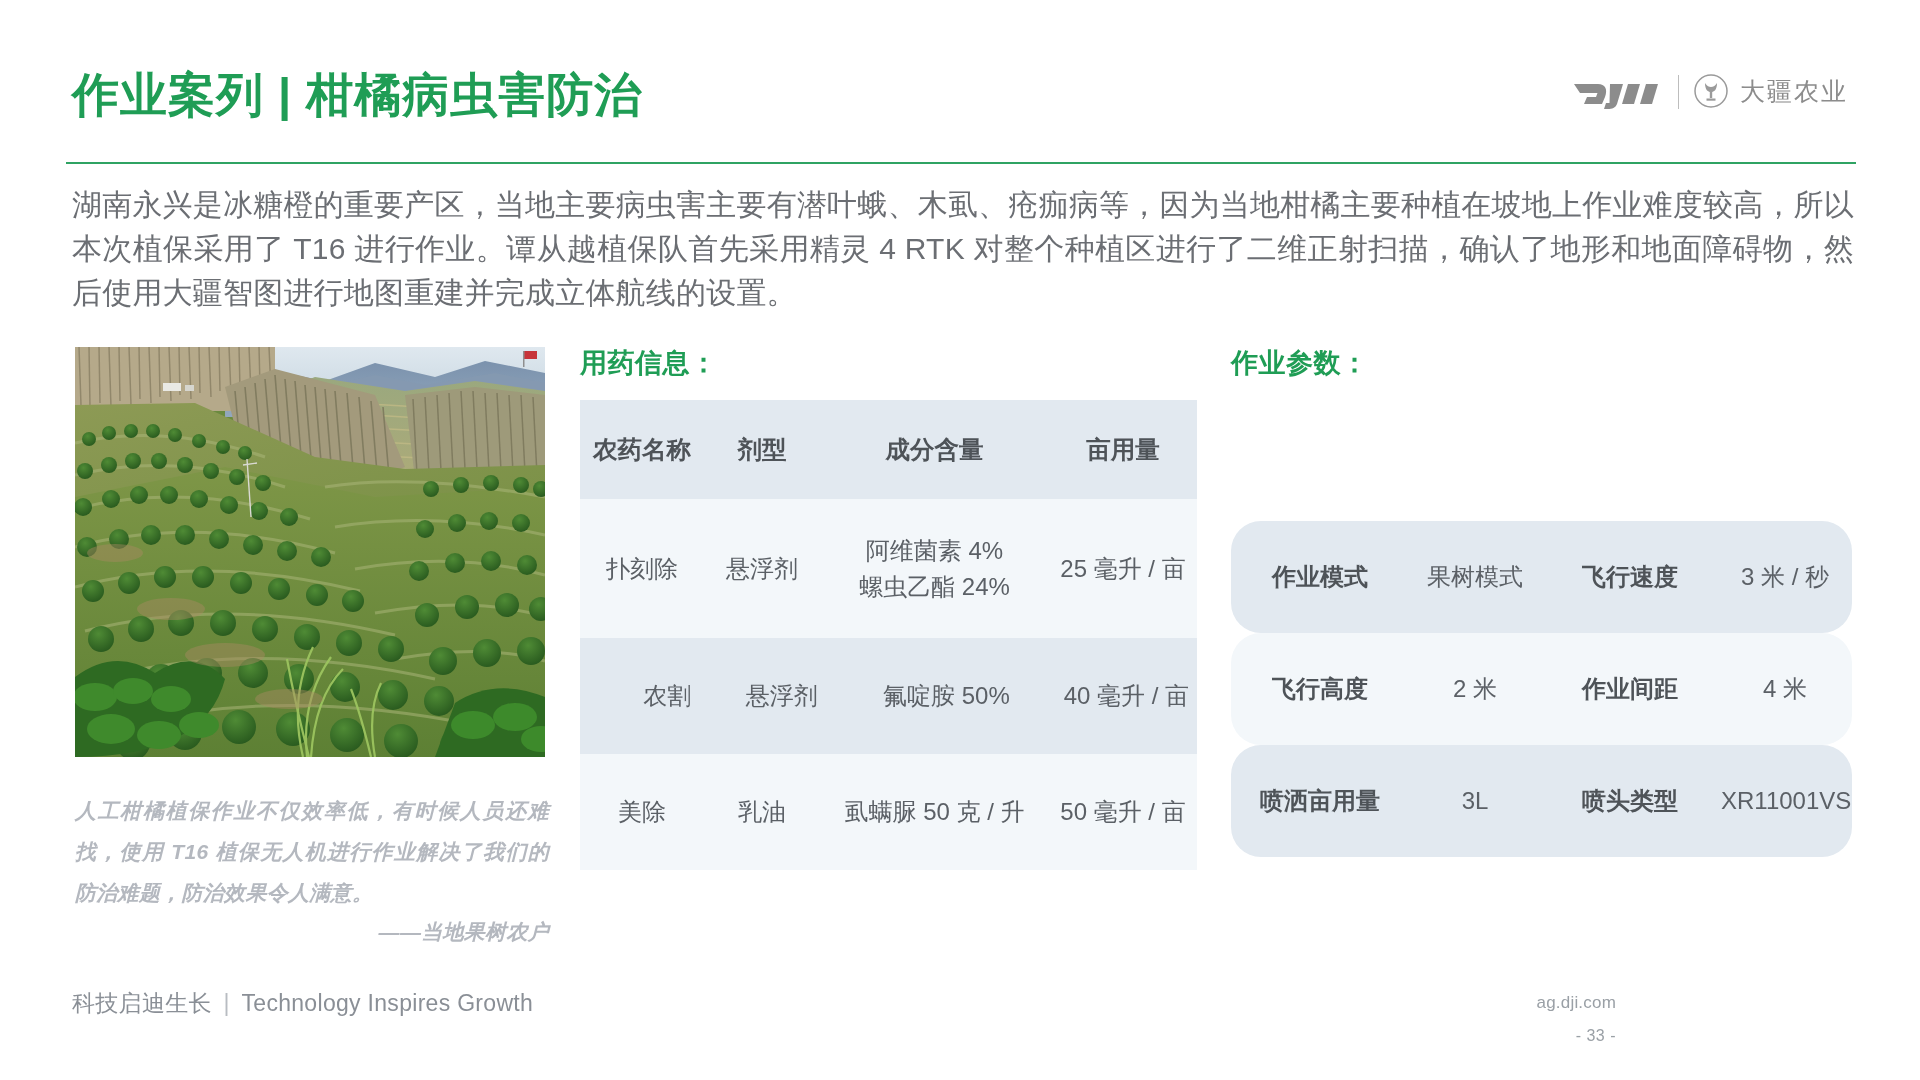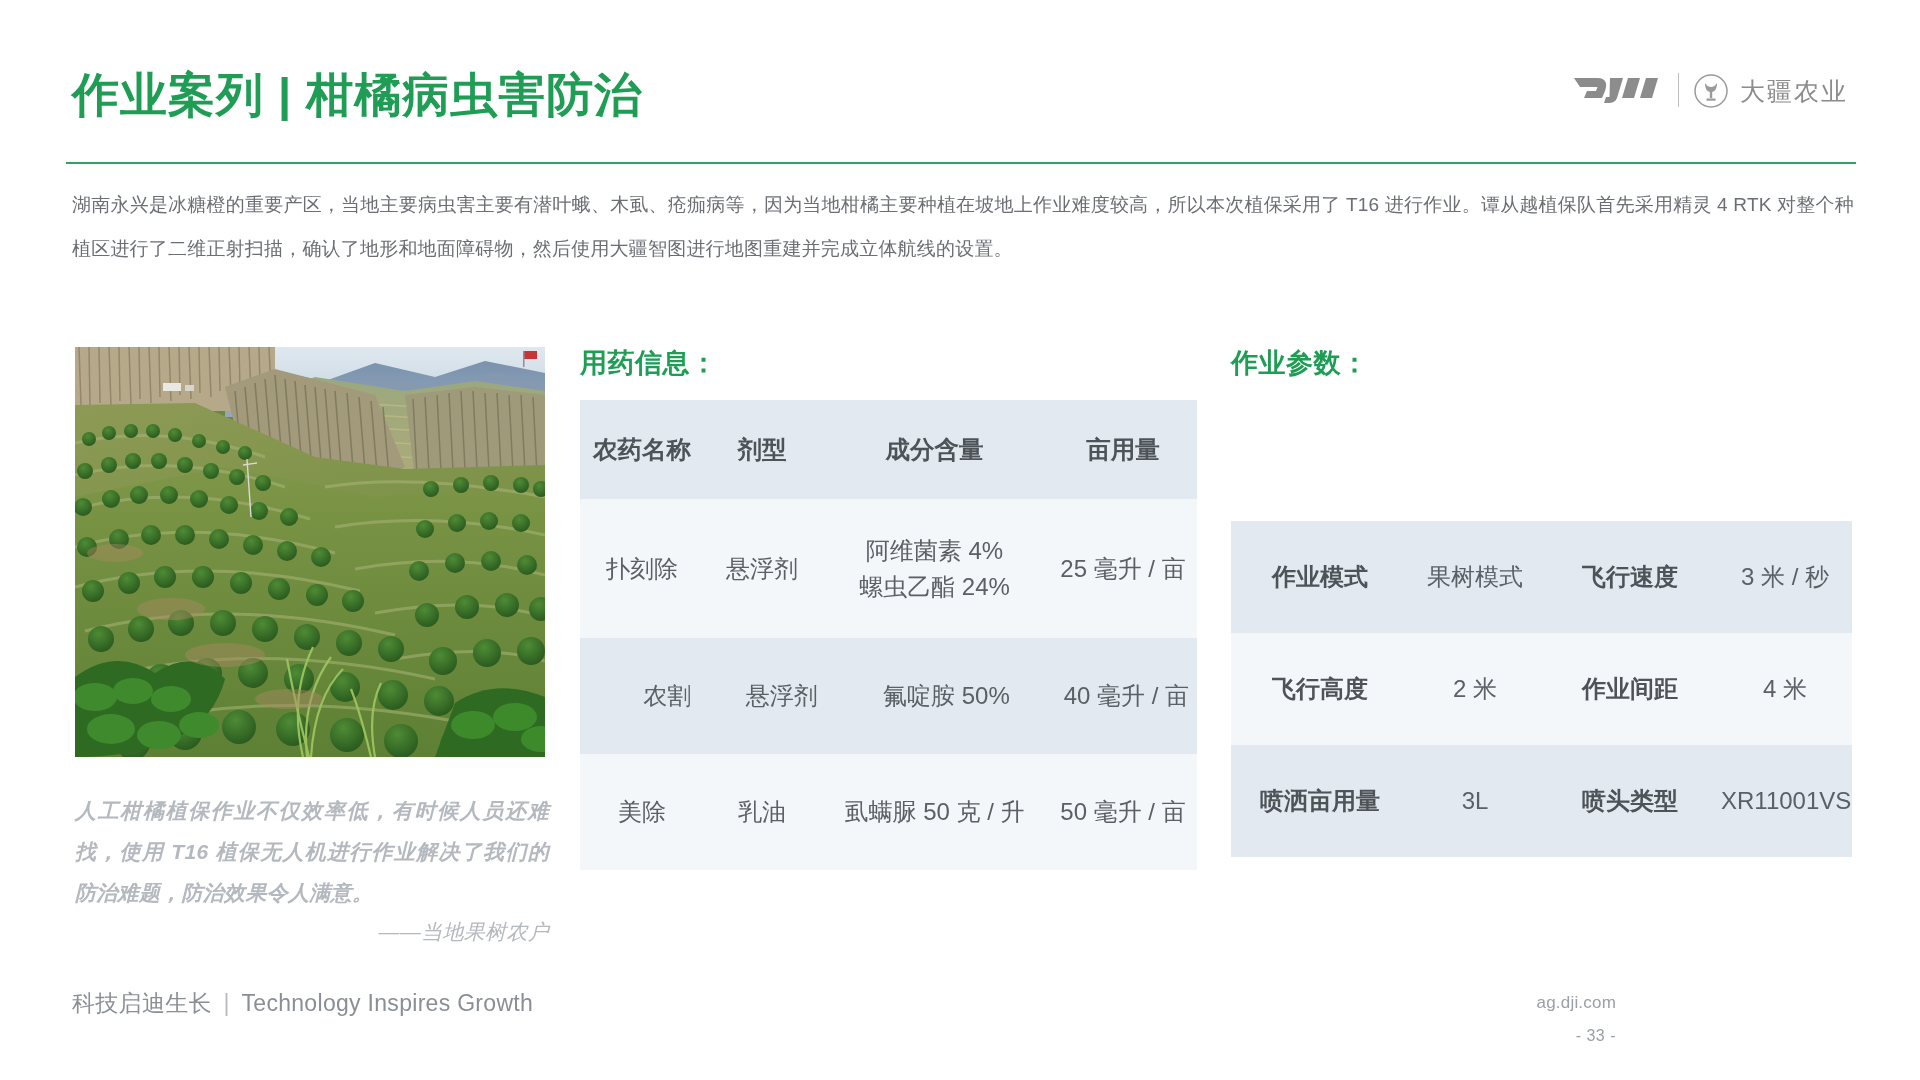--- a/index.html
+++ b/index.html
@@ -27,21 +27,21 @@
   .page-title {
     font-size: 47px;
     font-weight: bold;
     color: #1f9d55;
     letter-spacing: 1px;
     white-space: nowrap;
     line-height: 1;
   }
   .logo-block {
     display: flex;
-    align-items: flex-start;
+    align-items: flex-end;
     gap: 14px;
     padding-bottom: 6px;
   }
   .dji-wordmark {
     height: 30px;
     display: block;
   }
   .logo-divider {
     width: 1px; height: 34px;
     background: #bdbdbd;
@@ -60,21 +60,21 @@
     left: 66px; top: 162px;
     width: 1790px; height: 2px;
     background: #2fa363;
   }
 
   
   .intro {
     position: absolute;
     left: 72px; top: 183px;
     width: 1782px;
-    font-size: 19px;
+    font-size: 30px;
     line-height: 44px;
     color: #6b6e73;
     text-align: justify;
     letter-spacing: 0.2px;
   }
 
   
   .photo {
     position: absolute;
     left: 75px; top: 347px;
@@ -96,21 +96,21 @@
     text-align: justify;
     letter-spacing: 0.3px;
   }
   .quote-source {
     position: absolute;
     left: 75px; top: 918px;
     width: 474px;
     text-align: right;
     font-size: 21px;
     font-style: italic;
-    font-weight: normal;
+    font-weight: bold;
     color: #b4b8bf;
     letter-spacing: 0.3px;
   }
 
   
   .sec-label {
     position: absolute;
     font-size: 27px;
     font-weight: bold;
     color: #1f9d55;
@@ -154,21 +154,21 @@
     color: #6b6e73;
     letter-spacing: 0.2px;
   }
 
   
   .parm-table {
     position: absolute;
     left: 1231px; top: 521px;
     width: 621px;
   }
-  .parm-row { display: flex; align-items: center; width: 100%; height: 112px; }
+  .parm-row { display: flex; align-items: center; width: 100%; height: 112px; border-radius: 30px; }
   .parm-row.odd  { background: #e2e9f0; }
   .parm-row.even { background: #f3f7fa; }
   .parm-cell {
     text-align: center;
     font-size: 24px;
     color: #5b6066;
     padding: 0 2px;
   }
   .parm-cell.key { font-weight: bold; color: #4e5358; width: 178px; }
   .parm-cell.val { width: 132px; }

